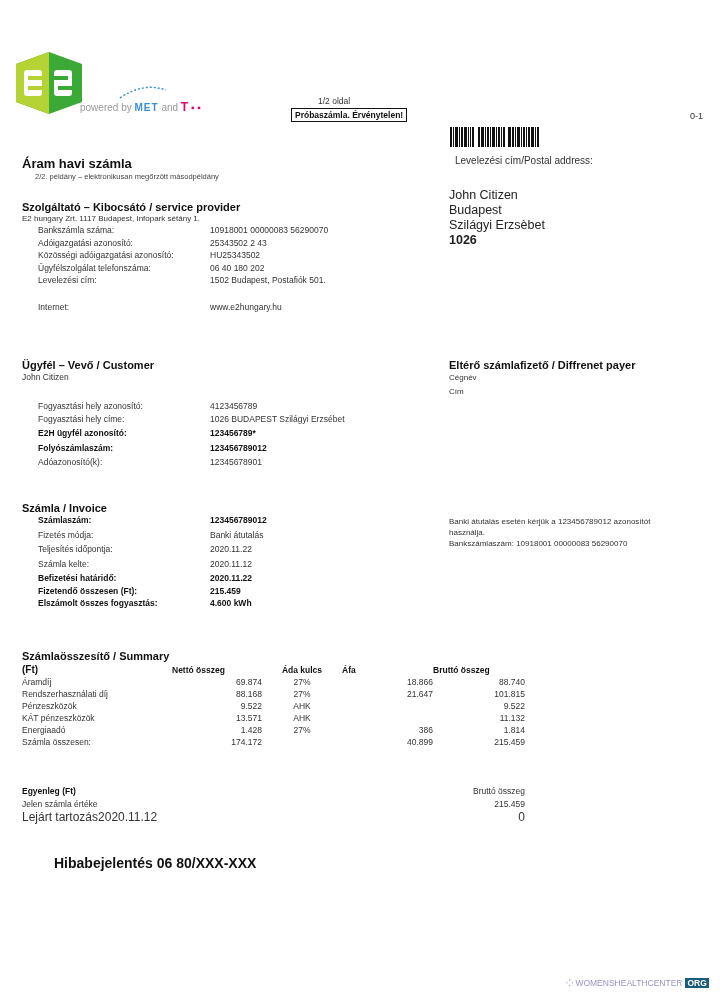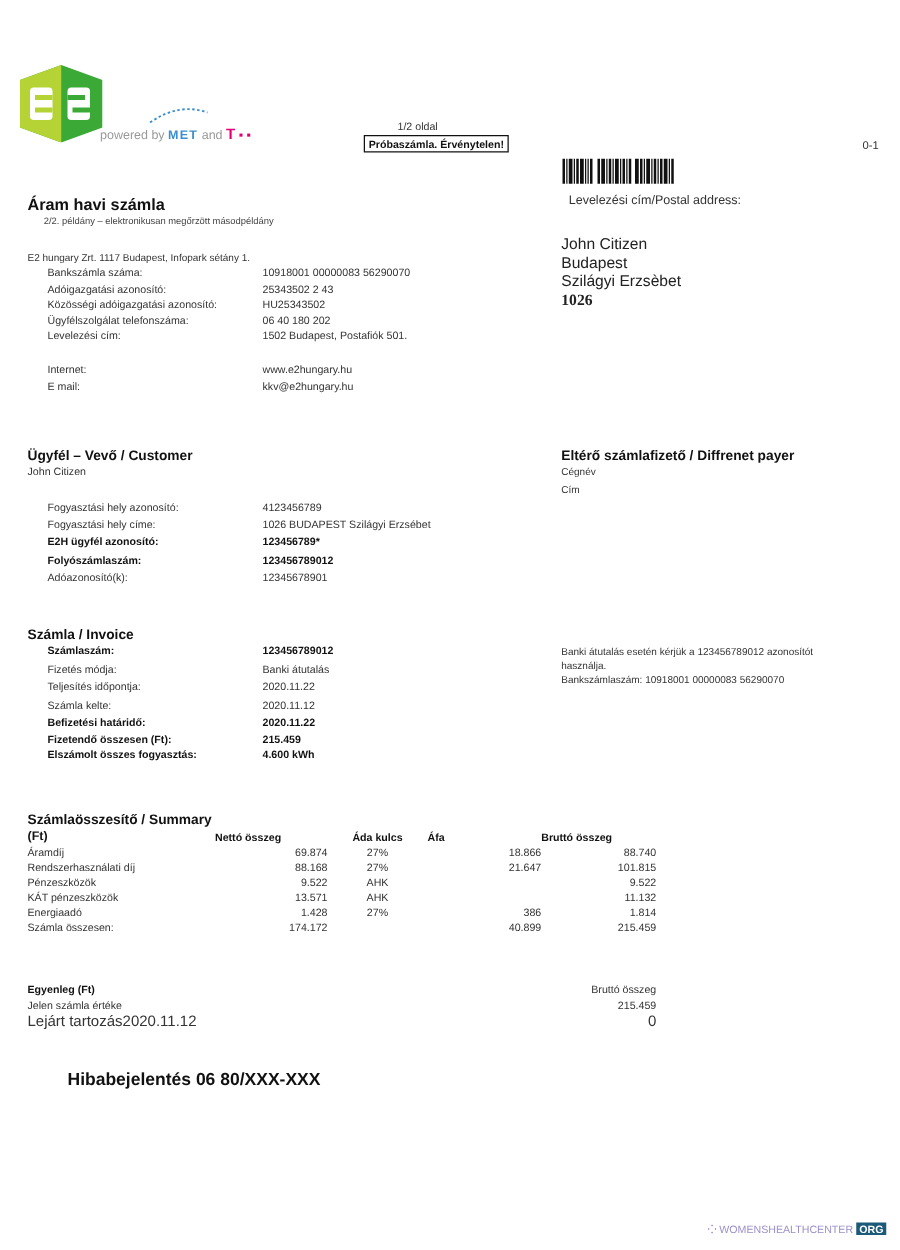--- a/index.html
+++ b/index.html
@@ -82,24 +82,25 @@
     <span style="width:2px"></span>
 </div>
 
 <div class="abs" style="left:22px;top:156px;font-size:13px;font-weight:bold;color:#111;">Áram havi számla</div>
 <div class="abs" style="left:22px;top:172px;font-size:7.5px;color:#444;padding-left:13px;">2/2. példány – elektronikusan megőrzött másodpéldány</div>
 
 <div class="abs" style="left:449px;top:188px;font-size:12.5px;line-height:15px;color:#222;">
   <div>John Citizen</div>
   <div>Budapest</div>
   <div>Szilágyi Erzsèbet</div>
-  <div style="font-weight:bold;font-family:Liberation Serif, serif;">1026</div>
+  <div style="font-weight:bold;">1026</div>
 </div>
 
 <div class="abs" style="left:22px;top:201px;">
+  <div class="h2">Szolgáltató – Kibocsátó / service provider</div>
   <div style="font-size:8px;line-height:11px;color:#333;">E2 hungary Zrt. 1117 Budapest, Infopark sétány 1.</div>
   <div class="row">
       <span class="k">Bankszámla száma:</span>
       <span>10918001 00000083 56290070</span>
     </div>
   <div class="row">
       <span class="k">Adóigazgatási azonosító:</span>
       <span>25343502 2 43</span>
     </div>
   <div class="row">
@@ -110,24 +111,20 @@
       <span class="k">Ügyfélszolgálat telefonszáma:</span>
       <span>06 40 180 202</span>
     </div>
   <div class="row">
       <span class="k">Levelezési cím:</span>
       <span>1502 Budapest, Postafiók 501.</span>
     </div>
   <div class="row" style="margin-top:14px">
       <span class="k">Internet:</span>
       <span>www.e2hungary.hu</span>
-    </div>
-  <div class="row" style="margin-top:2px">
-      <span class="k">E mail:</span>
-      <span>kkv@e2hungary.hu</span>
     </div>
 </div>
 
 <div class="abs" style="left:22px;top:359px;">
   <div class="h2">Ügyfél – Vevő / Customer</div>
   <div style="font-size:8.5px;line-height:12px;color:#333;">John Citizen</div>
   <div style="height:17px"></div>
   <div class="row">
       <span class="k">Fogyasztási hely azonosító:</span>
       <span>4123456789</span>

